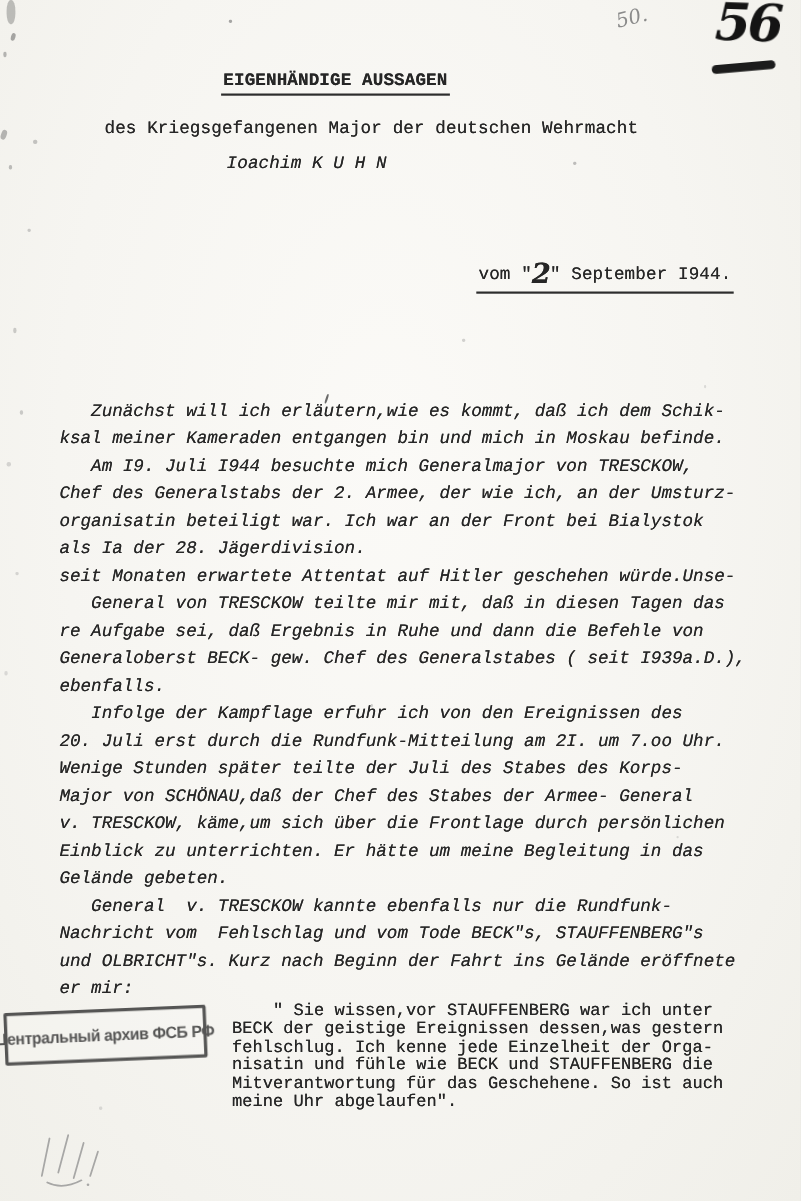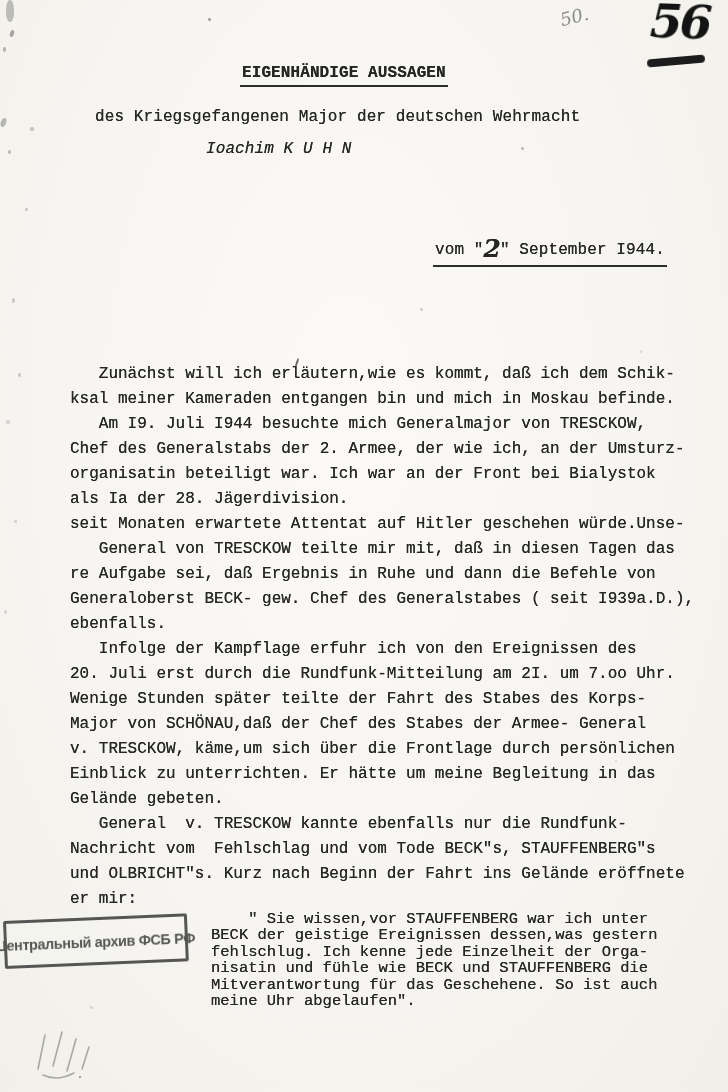--- a/index.html
+++ b/index.html
@@ -17,38 +17,37 @@
     white-space:pre;
     letter-spacing:0.1px;
     text-shadow:0 0 0.5px rgba(38,38,38,0.9);
   }
   .title{
     top:64px;left:201px;
     padding:0 2px 3px 2px;
     border-bottom:2px solid #2d2d2d;
     font-weight:bold;
     line-height:18px;
-    margin-left:39px;
   }
   .subtitle{top:108px;left:95px;line-height:18px;}
   .name{top:140px;left:206px;line-height:18px;font-style:italic;}
   .dateline{
     top:238px;left:433px;
     padding:0 2px 4px 2px;
     border-bottom:2px solid #2d2d2d;
     line-height:22px;
   }
   .date-day{
     font-family:"DejaVu Serif", serif;
     font-style:italic;font-weight:bold;
     font-size:25px;
     vertical-align:-3px;
     letter-spacing:-1px;
   }
-  .body-block{position:absolute;top:362px;left:70px;width:650px;}
+  .body-block{position:absolute;top:362px;left:54px;width:650px;font-style:italic;}
   .body-block .line{white-space:pre;height:25px;line-height:25px;font-size:16px;text-shadow:0 0 0.5px rgba(38,38,38,0.9);}
   .quote-block{position:absolute;top:911px;left:211px;width:470px;}
   .quote-block .line{white-space:pre;height:16.4px;line-height:16.4px;font-size:15.5px;text-shadow:0 0 0.5px rgba(38,38,38,0.9);}
   .pencil-note{
     position:absolute;top:6px;left:560px;
     font-family:"DejaVu Serif", serif;font-style:italic;
     font-size:18px;color:#8b8b8b;
     transform:rotate(-14deg);
     text-shadow:none;
   }
@@ -110,21 +109,21 @@
       <div class="line">Chef des Generalstabs der 2. Armee, der wie ich, an der Umsturz-</div>
       <div class="line">organisatin beteiligt war. Ich war an der Front bei Bialystok</div>
       <div class="line">als Ia der 28. Jägerdivision.</div>
       <div class="line">seit Monaten erwartete Attentat auf Hitler geschehen würde.Unse-</div>
       <div class="line">   General von TRESCKOW teilte mir mit, daß in diesen Tagen das</div>
       <div class="line">re Aufgabe sei, daß Ergebnis in Ruhe und dann die Befehle von</div>
       <div class="line">Generaloberst BECK- gew. Chef des Generalstabes ( seit I939a.D.),</div>
       <div class="line">ebenfalls.</div>
       <div class="line">   Infolge der Kampflage erfuhr ich von den Ereignissen des</div>
       <div class="line">20. Juli erst durch die Rundfunk-Mitteilung am 2I. um 7.oo Uhr.</div>
-      <div class="line">Wenige Stunden später teilte der Fahrt des Stabes des Korps-</div>
+      <div class="line">Wenige Stunden später teilte der Juli des Stabes des Korps-</div>
       <div class="line">Major von SCHÖNAU,daß der Chef des Stabes der Armee- General</div>
       <div class="line">v. TRESCKOW, käme,um sich über die Frontlage durch persönlichen</div>
       <div class="line">Einblick zu unterrichten. Er hätte um meine Begleitung in das</div>
       <div class="line">Gelände gebeten.</div>
       <div class="line">   General  v. TRESCKOW kannte ebenfalls nur die Rundfunk-</div>
       <div class="line">Nachricht vom  Fehlschlag und vom Tode BECK"s, STAUFFENBERG"s</div>
       <div class="line">und OLBRICHT"s. Kurz nach Beginn der Fahrt ins Gelände eröffnete</div>
       <div class="line">er mir:</div>
     </div>
 

